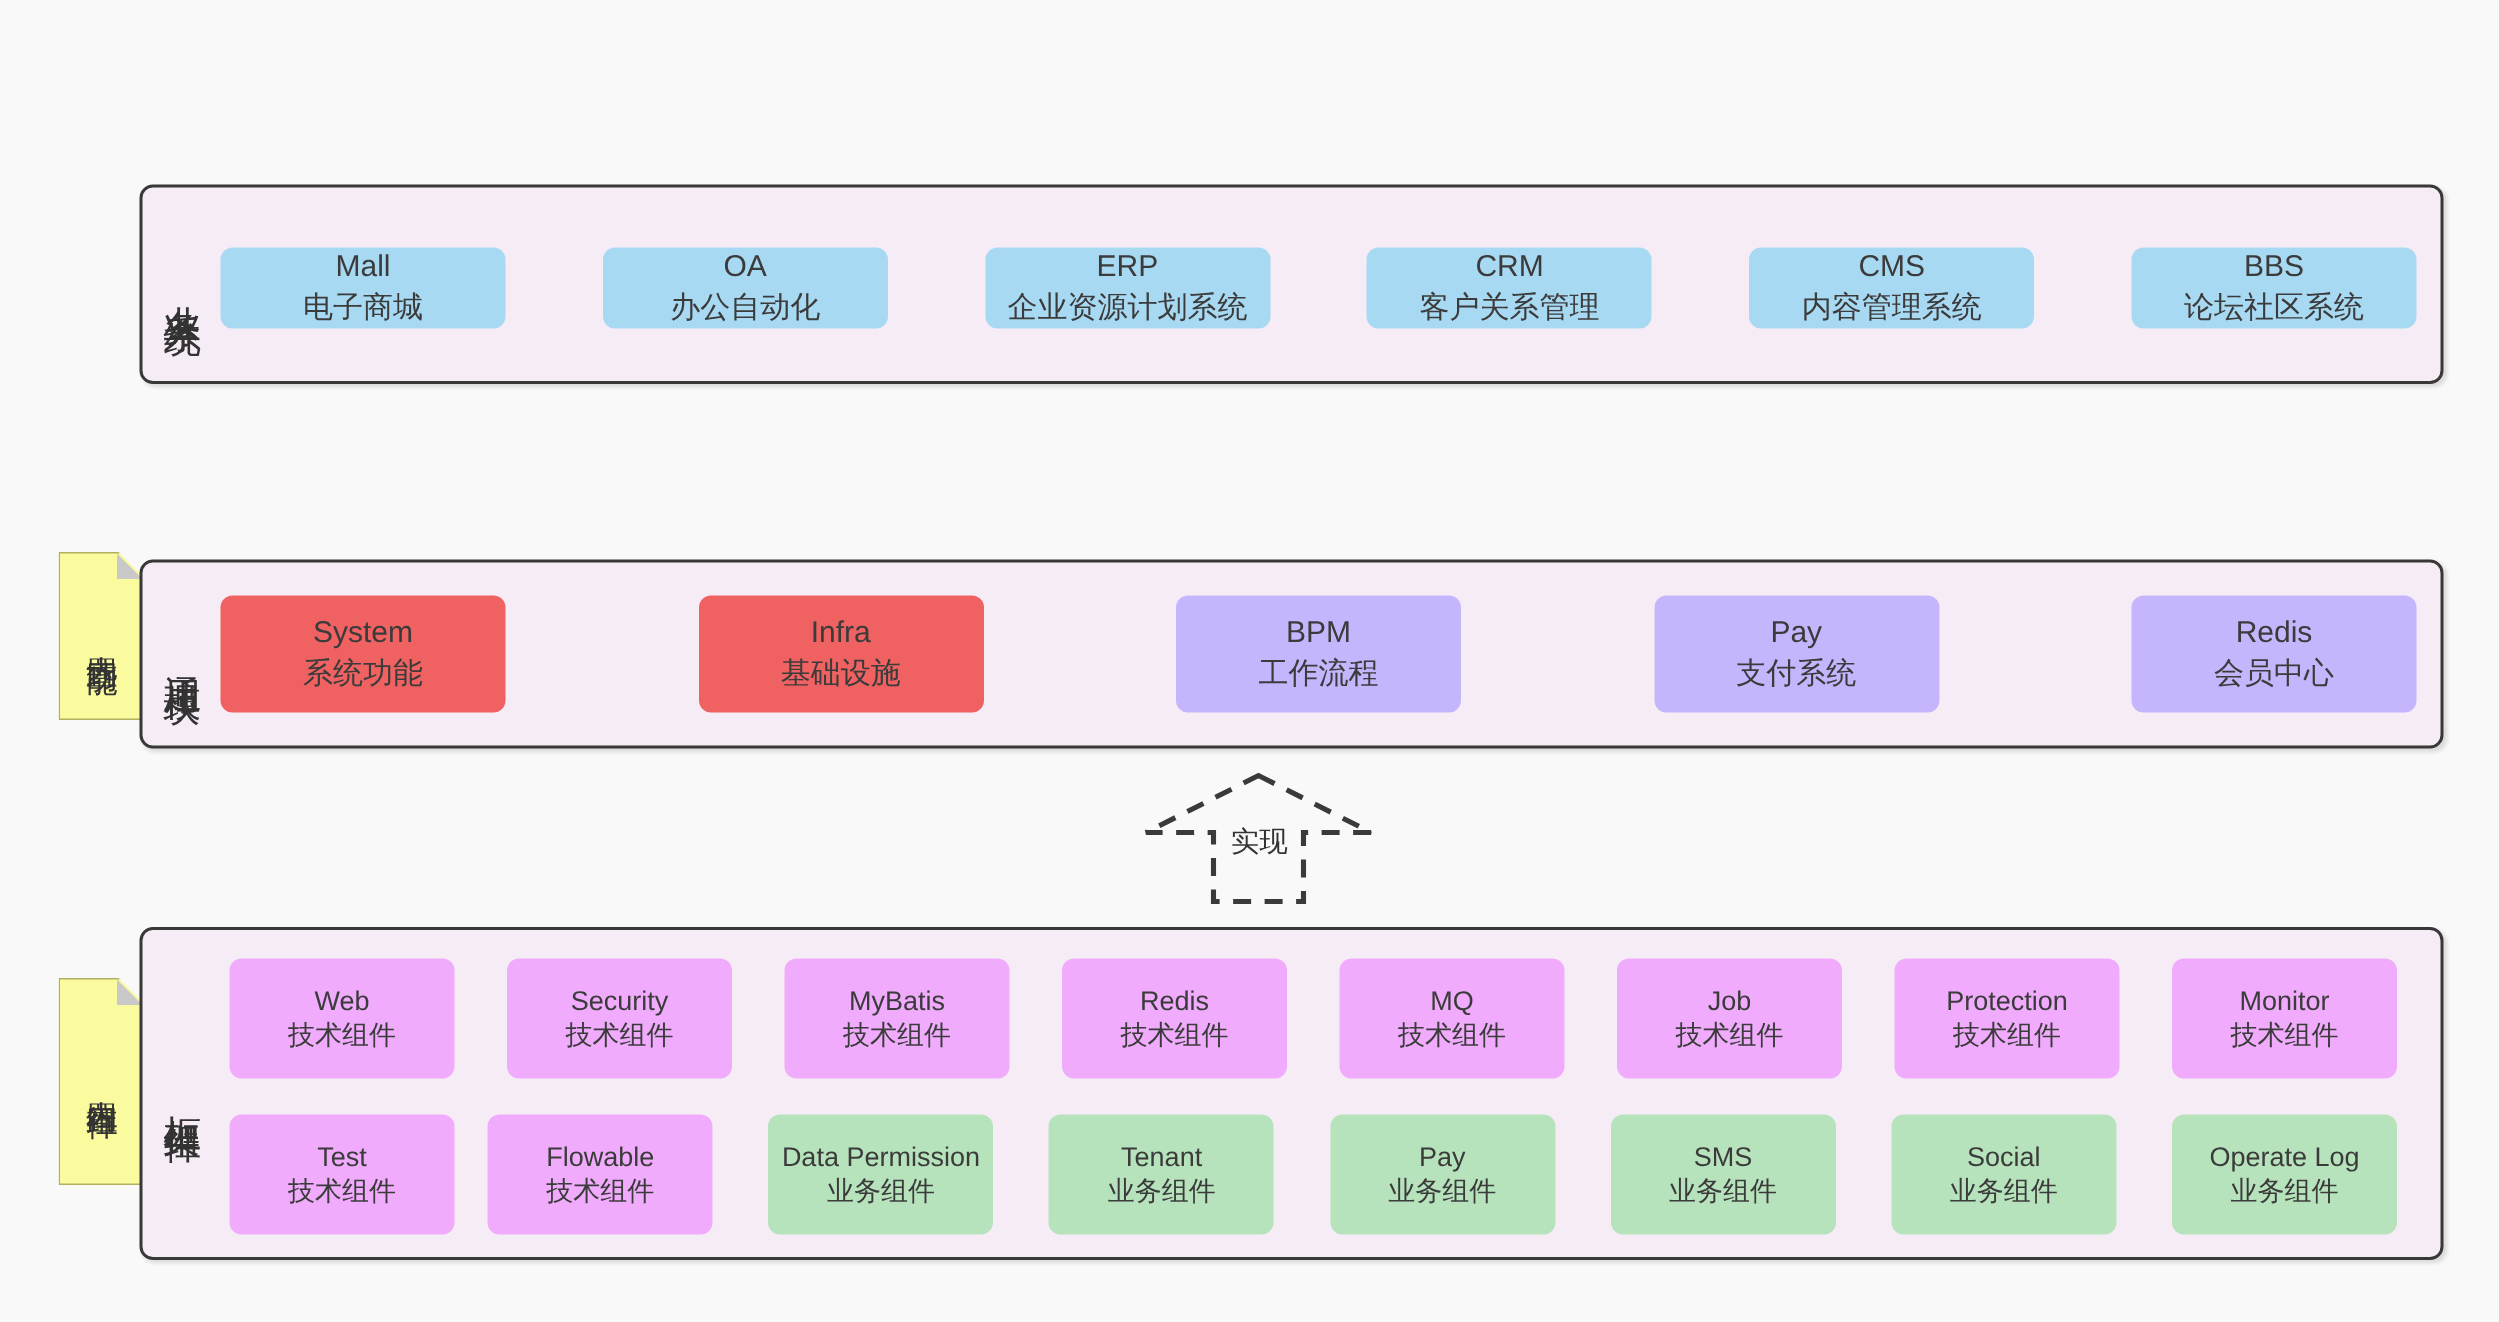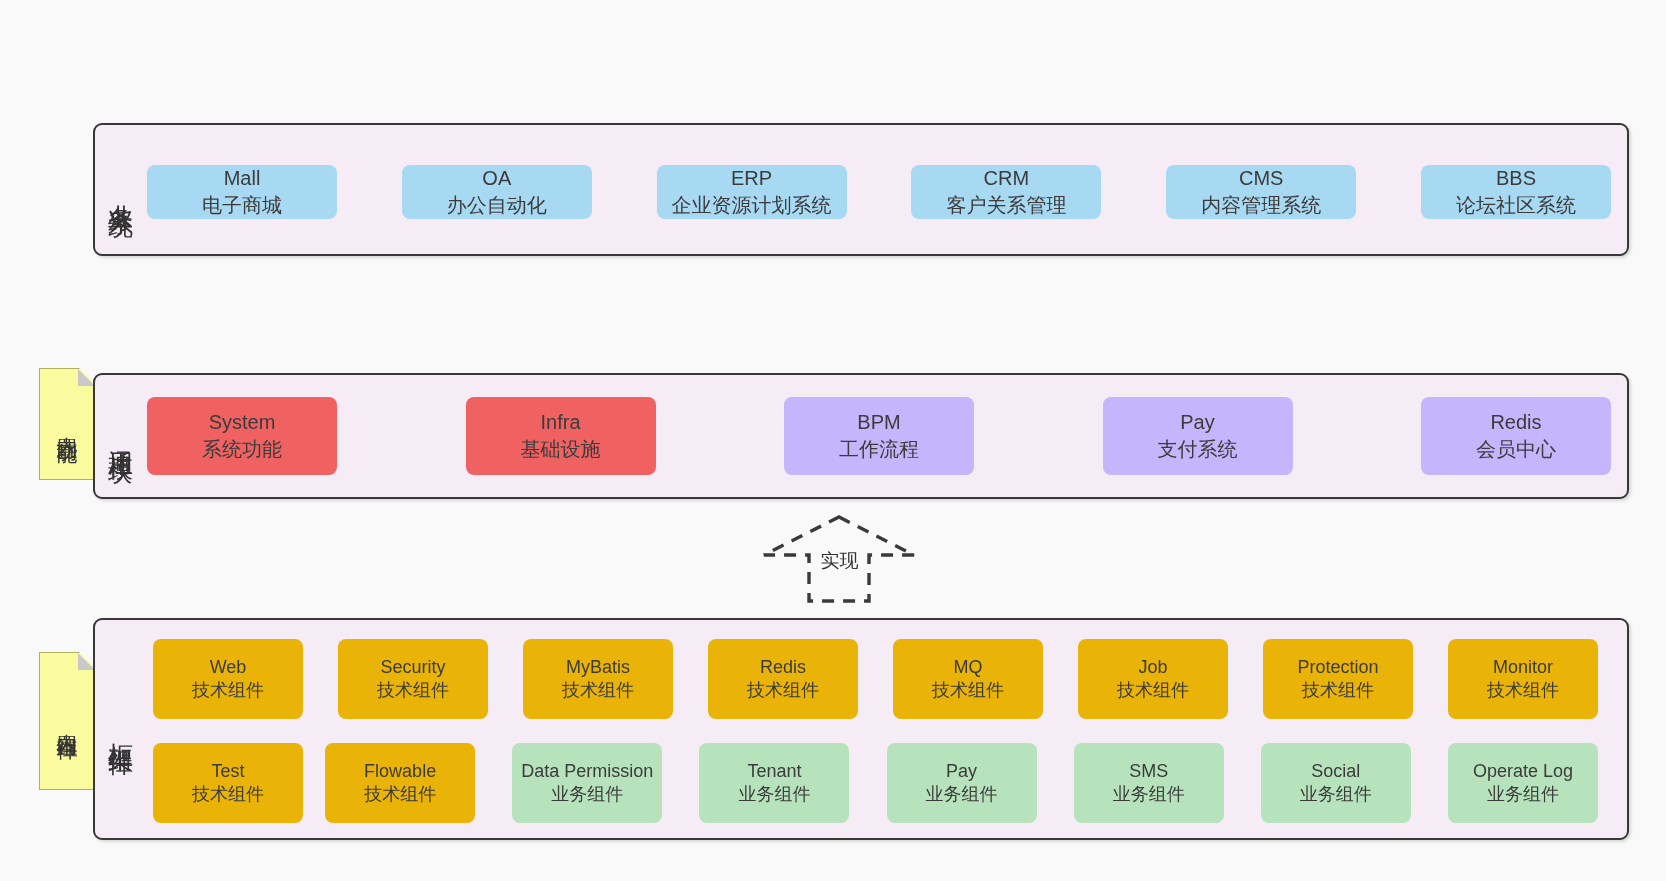--- a/index.html
+++ b/index.html
@@ -27,21 +27,21 @@
   .band3 .row2   { left:58px; right:29px; top:123px; height:80px; }
   .box {
     width:190px; border-radius:8px; display:flex; flex-direction:column;
     align-items:center; justify-content:center; text-align:center;
     font-size:20px; line-height:27px;
   }
   .band3 .box { width:150px; font-size:18px; line-height:23px; }
   .c-blue   { background:#a8d9f3; }
   .c-red    { background:#f06161; }
   .c-pink   { background:#c4b5fd; }
-  .c-green  { background:#eab308; }
+  .c-green  { background:#f0abfc; }
   .c-lgreen { background:#b7e3bc;margin-left:15px; }
   .sticky {
     position:absolute; left:39px; width:57px; box-sizing:border-box; z-index:0;
     background:#fafa9e; border:1px solid #b0b061;
     clip-path:polygon(0 0, calc(100% - 17px) 0, 100% 17px, 100% 100%, 0 100%);
     display:flex; align-items:center; justify-content:center;
   }
   .sticky1 { top:368px; height:112px; }
   .sticky2 { top:652px; height:138px; }
   .fold {

